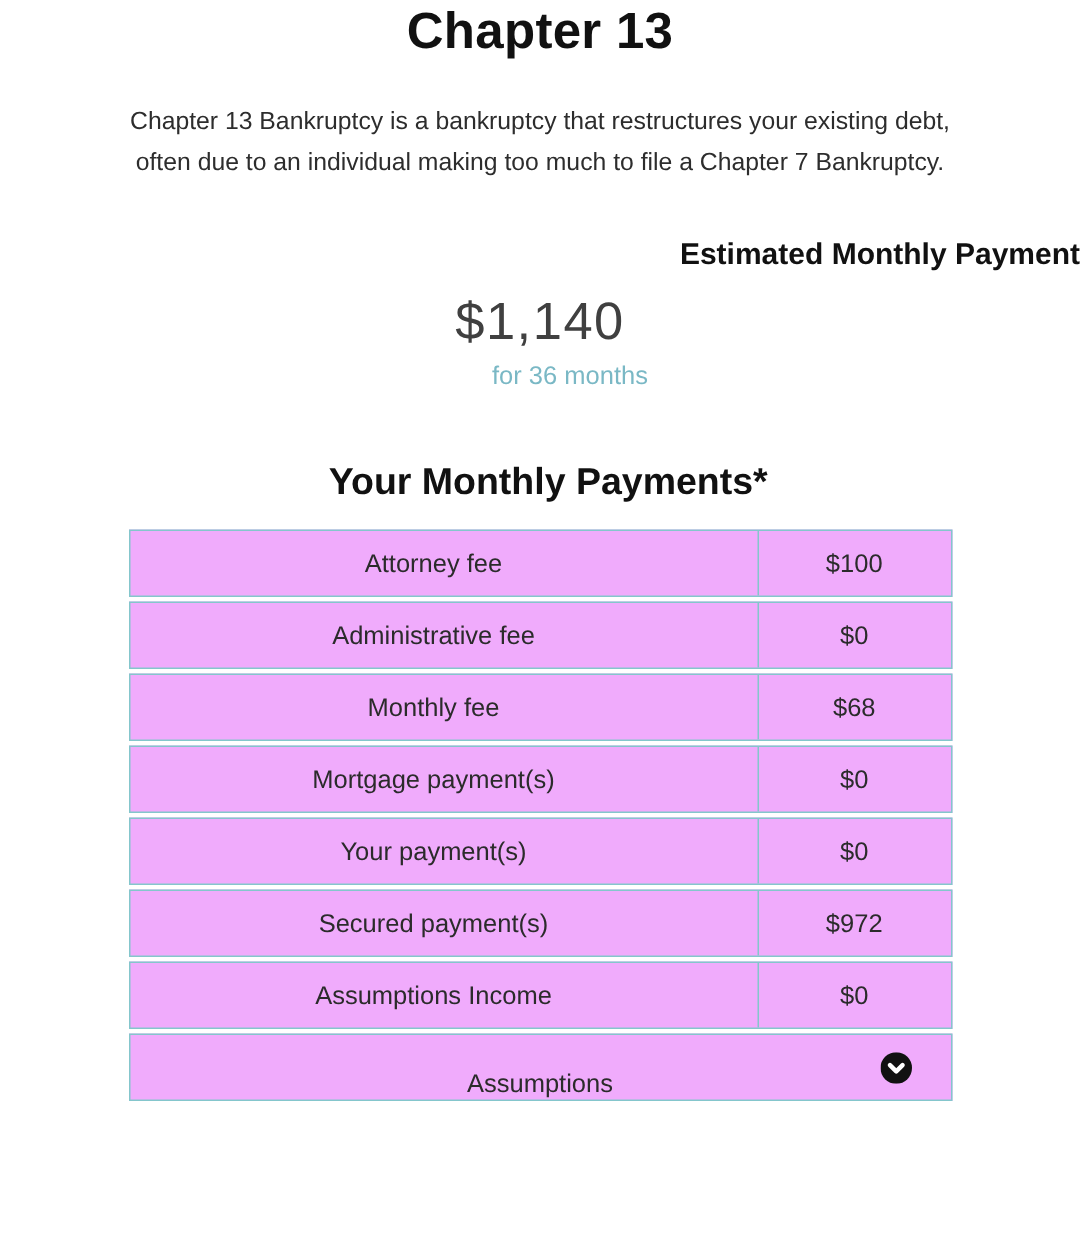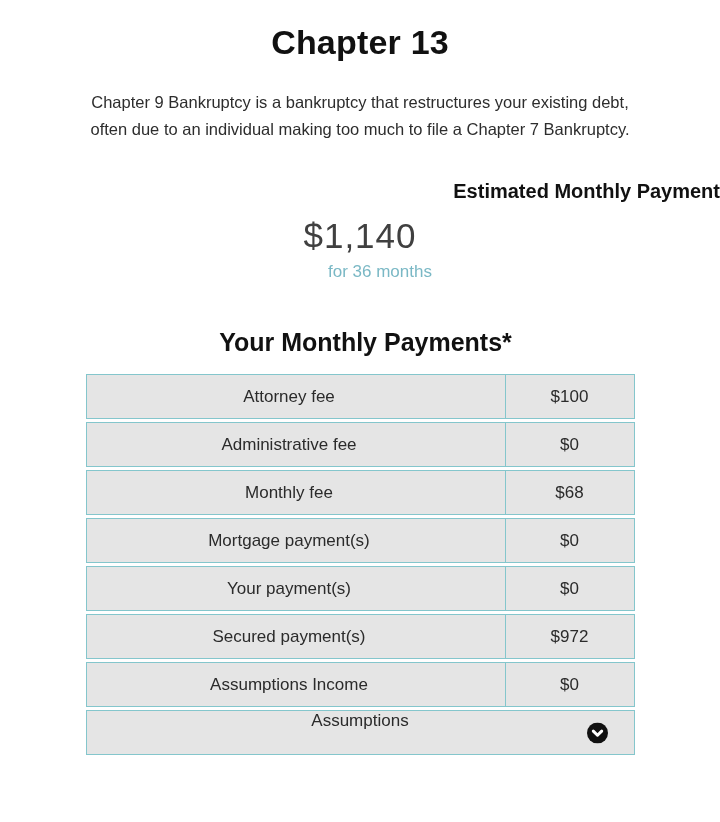--- a/index.html
+++ b/index.html
@@ -8,21 +8,21 @@
     width: 720px;
     height: 822px;
     margin: 0 auto;
     font-family: "Liberation Sans", "DejaVu Sans", sans-serif;
     color: #222222;
     overflow: hidden;
   }
   .page { width: 720px; height: 822px; text-align: center; }
 
   .page-title {
-    padding-top: 23px;
+    padding-top: 2px;
     font-size: 34px;
     font-weight: 800;
     letter-spacing: 0.2px;
     color: #111111;
   }
 
   .page-desc {
     margin: 27px auto 0;
     max-width: 560px;
     font-size: 16.5px;
@@ -65,41 +65,41 @@
     width: 549px;
     margin: 17px auto 0;
   }
 
   .row {
     display: flex;
     align-items: stretch;
     height: 45px;
     border: 1.5px solid #84c6cc;
     margin-bottom: 3px;
-    background: #e5e5e5;
+    background: #f0abfc;
     gap: 13px;
   }
 
   .cell {
     display: flex;
     align-items: center;
     justify-content: center;
     font-size: 17px;
     color: #2b2b2b;
   }
   .cell.label { flex: 1; }
   .cell.value {
     width: 129px;
     border-left: 1.5px solid #84c6cc;
   }
 
   .row.assumptions {
     position: relative;
     justify-content: center;
-    align-items: flex-start;
+    align-items: flex-end;
     cursor: pointer;
   }
   .assumptions-label {
     font-size: 17px;
     color: #2b2b2b;
   }
   .chev {
     position: absolute;
     right: 26px;
     top: 50%;
@@ -110,21 +110,21 @@
     line-height: 0;
   }
 </style>
 </head>
 <body>
 
 <div class="page">
 
   <h1 class="page-title">Chapter 13</h1>
 
-  <p class="page-desc">Chapter 9 Bankruptcy is a bankruptcy that restructures your existing debt, often due to an individual making too much to file a Chapter 7 Bankruptcy.</p>
+  <p class="page-desc">Chapter 13 Bankruptcy is a bankruptcy that restructures your existing debt, often due to an individual making too much to file a Chapter 7 Bankruptcy.</p>
 
   <h2 class="est-heading">Estimated Monthly Payment</h2>
 
   <div class="est-amount">$1,140</div>
 
   <div class="est-term">for 36 months</div>
 
   <h2 class="payments-heading">Your Monthly Payments*</h2>
 
   <div class="fee-table">

